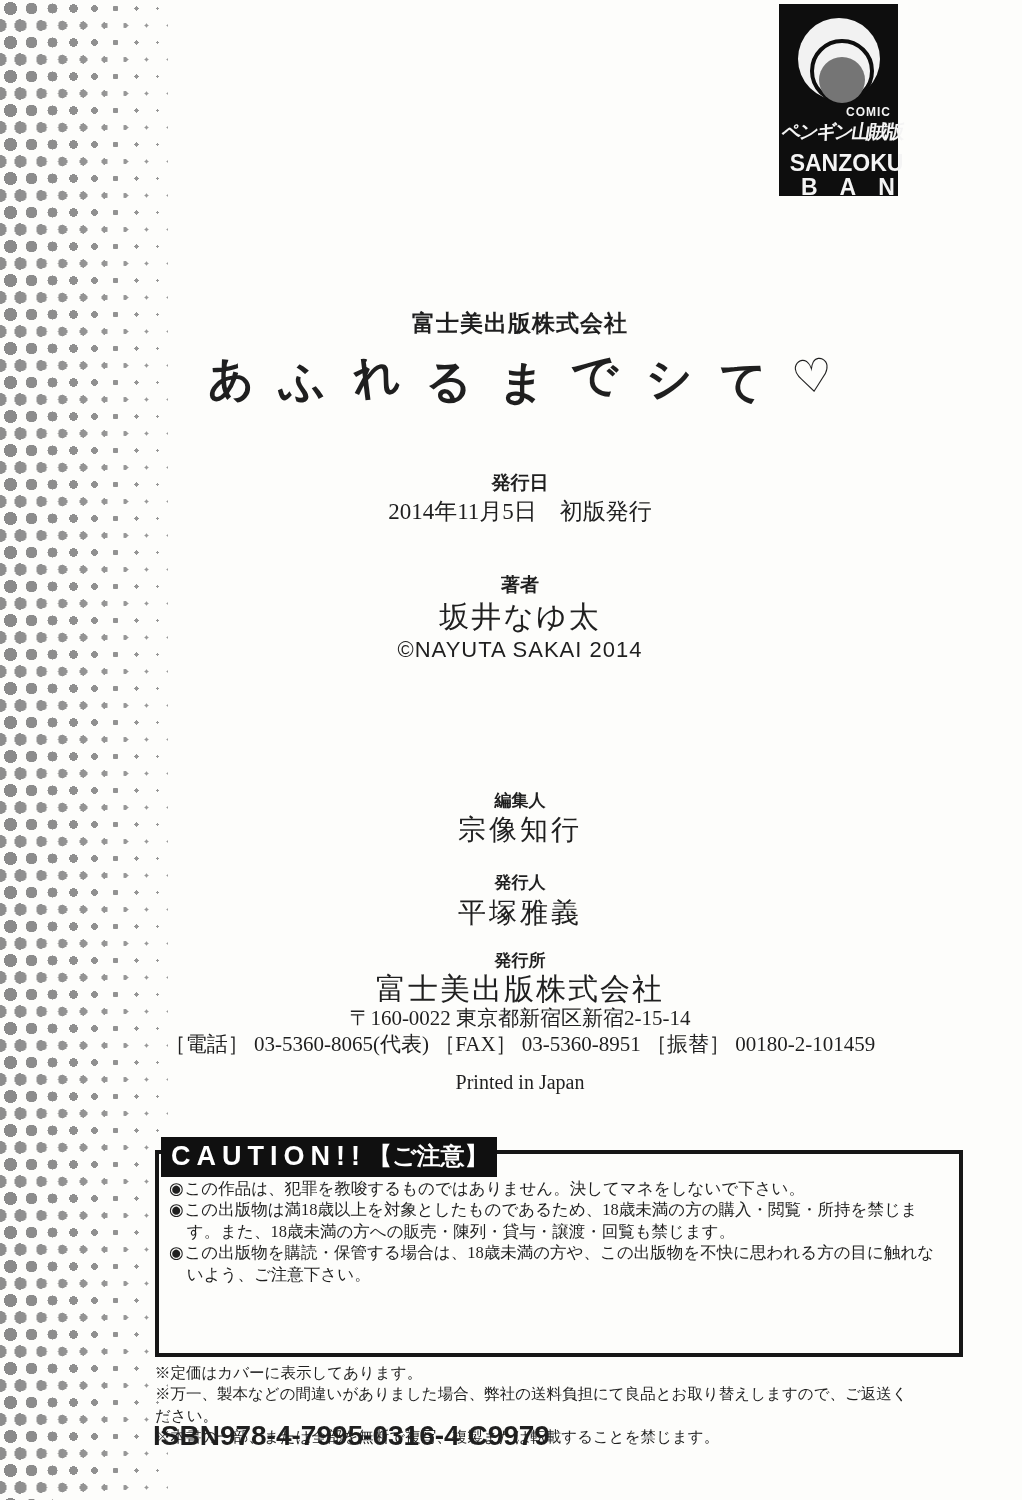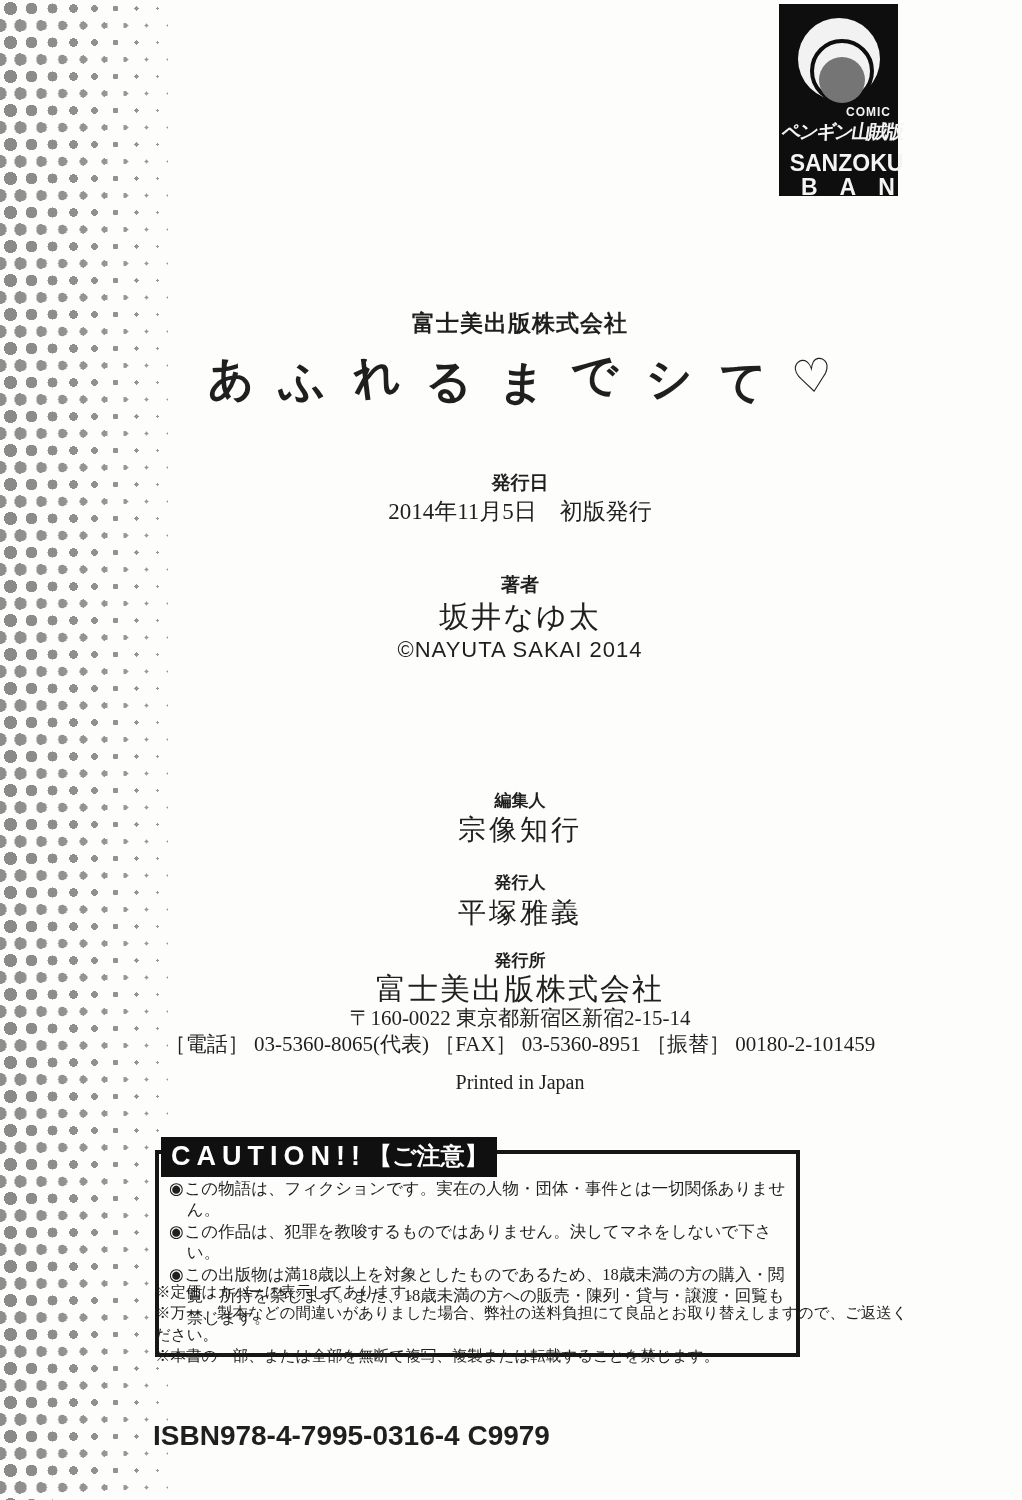--- a/index.html
+++ b/index.html
@@ -48,33 +48,33 @@
   .h-editor{top:789px;font-size:17px;}
   .v-editor{top:811px;font-size:28px;letter-spacing:3px;}
   .h-pubperson{top:871px;font-size:17px;}
   .v-pubperson{top:894px;font-size:28px;letter-spacing:3px;}
   .h-publisher{top:949px;font-size:17px;}
   .v-publisher{top:969px;font-size:30px;letter-spacing:2px;}
   .v-address{top:1004px;font-size:21px;}
   .v-contacts{top:1030px;font-size:21px;}
   .v-printed{top:1071px;font-size:20px;}
   
-  .caution{position:absolute;left:155px;top:1150px;width:645px;height:207px;box-sizing:border-box;
+  .caution{position:absolute;left:155px;top:1150px;width:808px;height:207px;box-sizing:border-box;
            border:4px solid #161616;background:#fdfdfb;}
   .caution-banner{position:absolute;top:-17px;left:2px;background:#101010;color:#fff;
                   display:flex;align-items:center;padding:3px 8px 5px 10px;
                   font-family:"Liberation Sans","DejaVu Sans",sans-serif;}
   .cb-en{font-weight:900;font-size:27px;letter-spacing:6px;}
   .cb-jp{font-weight:900;font-size:24px;margin-left:2px;}
   .caution-list{margin:0;padding:24px 8px 6px 10px;list-style:none;
                 font-size:16.5px;line-height:1.3;text-align:left;}
   .caution-list li{padding-left:1.08em;text-indent:-1.08em;}
   .blt{margin-right:1px;}
   
-  .notes{position:absolute;left:155px;top:1281px;width:765px;font-size:15.5px;line-height:1.38;text-align:left;}
+  .notes{position:absolute;left:155px;top:1362px;width:765px;font-size:15.5px;line-height:1.38;text-align:left;}
   .isbn{position:absolute;left:153px;top:1420px;font-family:"Liberation Sans","DejaVu Sans",sans-serif;
         font-weight:bold;font-size:28px;letter-spacing:0px;}
 </style>
 </head>
 <body>
 
 <div class="dots">
   <div class="dcol c1"></div>
   <div class="dcol c2"></div>
   <div class="dcol c3"></div>
@@ -116,23 +116,23 @@
 <div class="col v-address">〒160-0022 東京都新宿区新宿2-15-14</div>
 <div class="col v-contacts">［電話］ 03-5360-8065(代表) ［FAX］ 03-5360-8951 ［振替］ 00180-2-101459</div>
 <div class="col v-printed">Printed in Japan</div>
 
 <div class="caution">
   <div class="caution-banner">
     <span class="cb-en">CAUTION!!</span>
     <span class="cb-jp">【ご注意】</span>
   </div>
   <ul class="caution-list">
-    <li><span class="blt">◉</span><span>この物語は、フィクションです。実在の人物・団体・事件とは一切関係ありません。</span></li>
     <li><span class="blt">◉</span><span>この作品は、犯罪を教唆するものではありません。決してマネをしないで下さい。</span></li>
     <li><span class="blt">◉</span><span>この出版物は満18歳以上を対象としたものであるため、18歳未満の方の購入・閲覧・所持を禁じます。また、18歳未満の方への販売・陳列・貸与・譲渡・回覧も禁じます。</span></li>
+    <li><span class="blt">◉</span><span>この出版物を購読・保管する場合は、18歳未満の方や、この出版物を不快に思われる方の目に触れないよう、ご注意下さい。</span></li>
   </ul>
 </div>
 
 <div class="notes">
   <div>※定価はカバーに表示してあります。</div>
   <div>※万一、製本などの間違いがありました場合、弊社の送料負担にて良品とお取り替えしますので、ご返送ください。</div>
   <div>※本書の一部、または全部を無断で複写、複製または転載することを禁じます。</div>
 </div>
 <div class="isbn">ISBN978-4-7995-0316-4 C9979</div>
 

